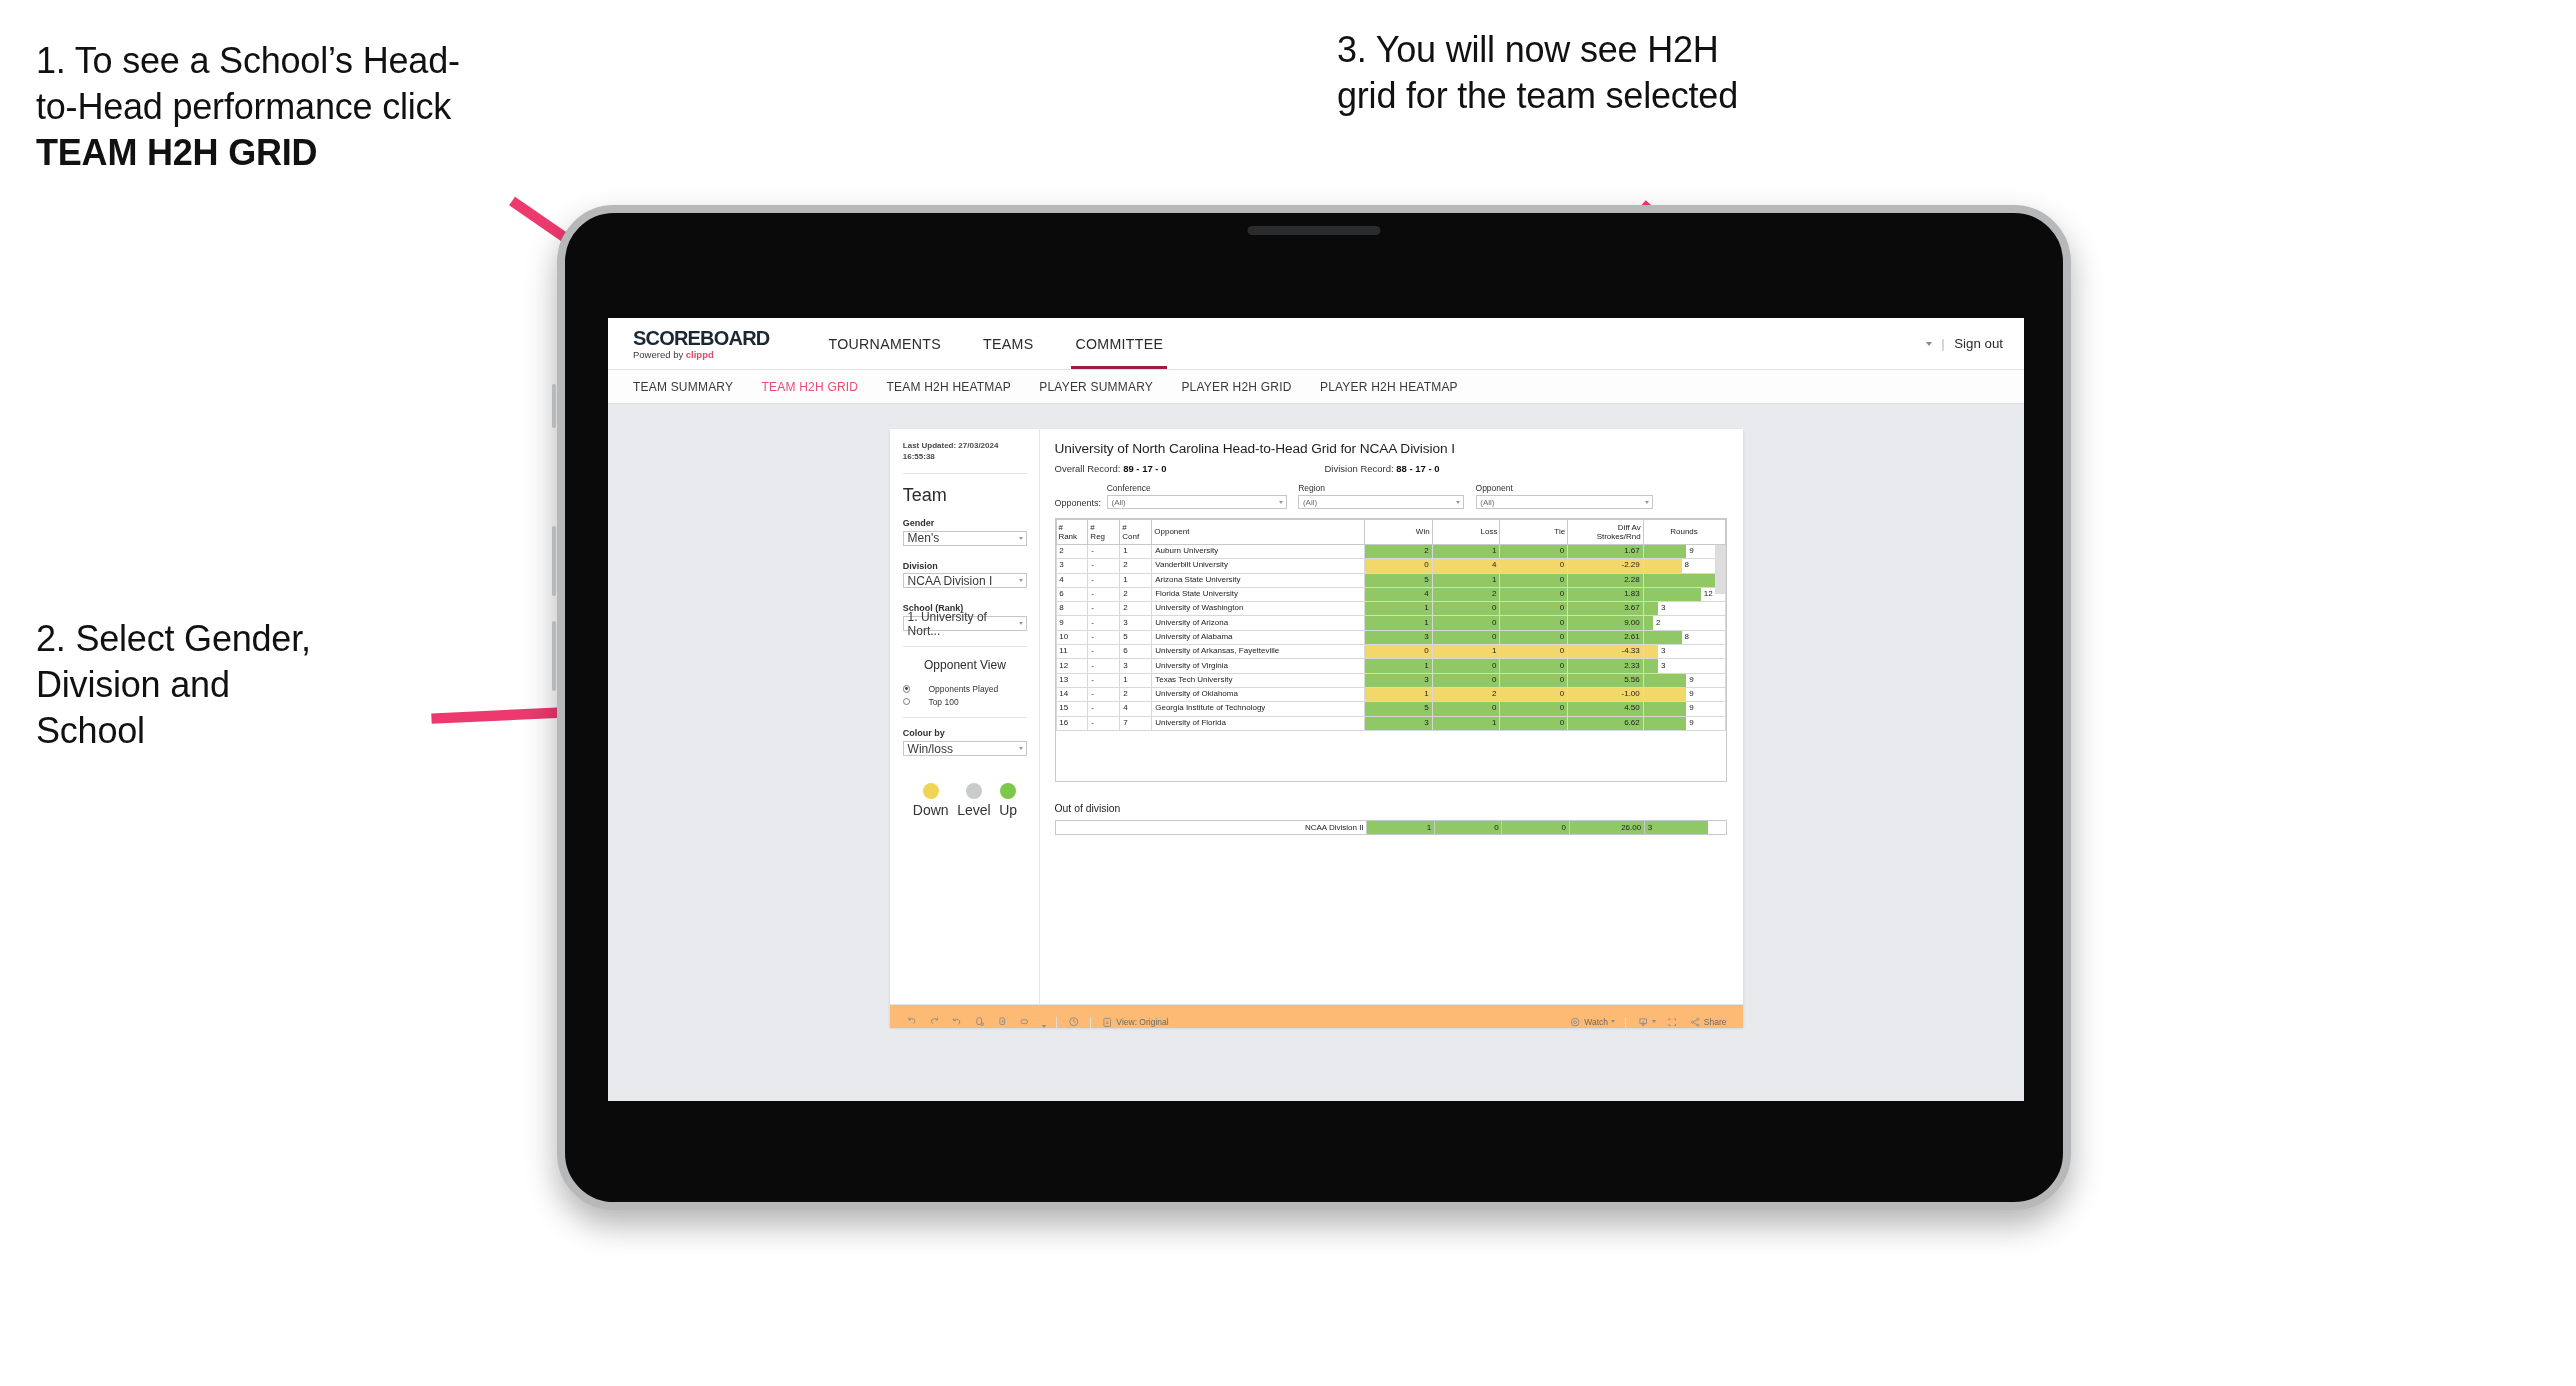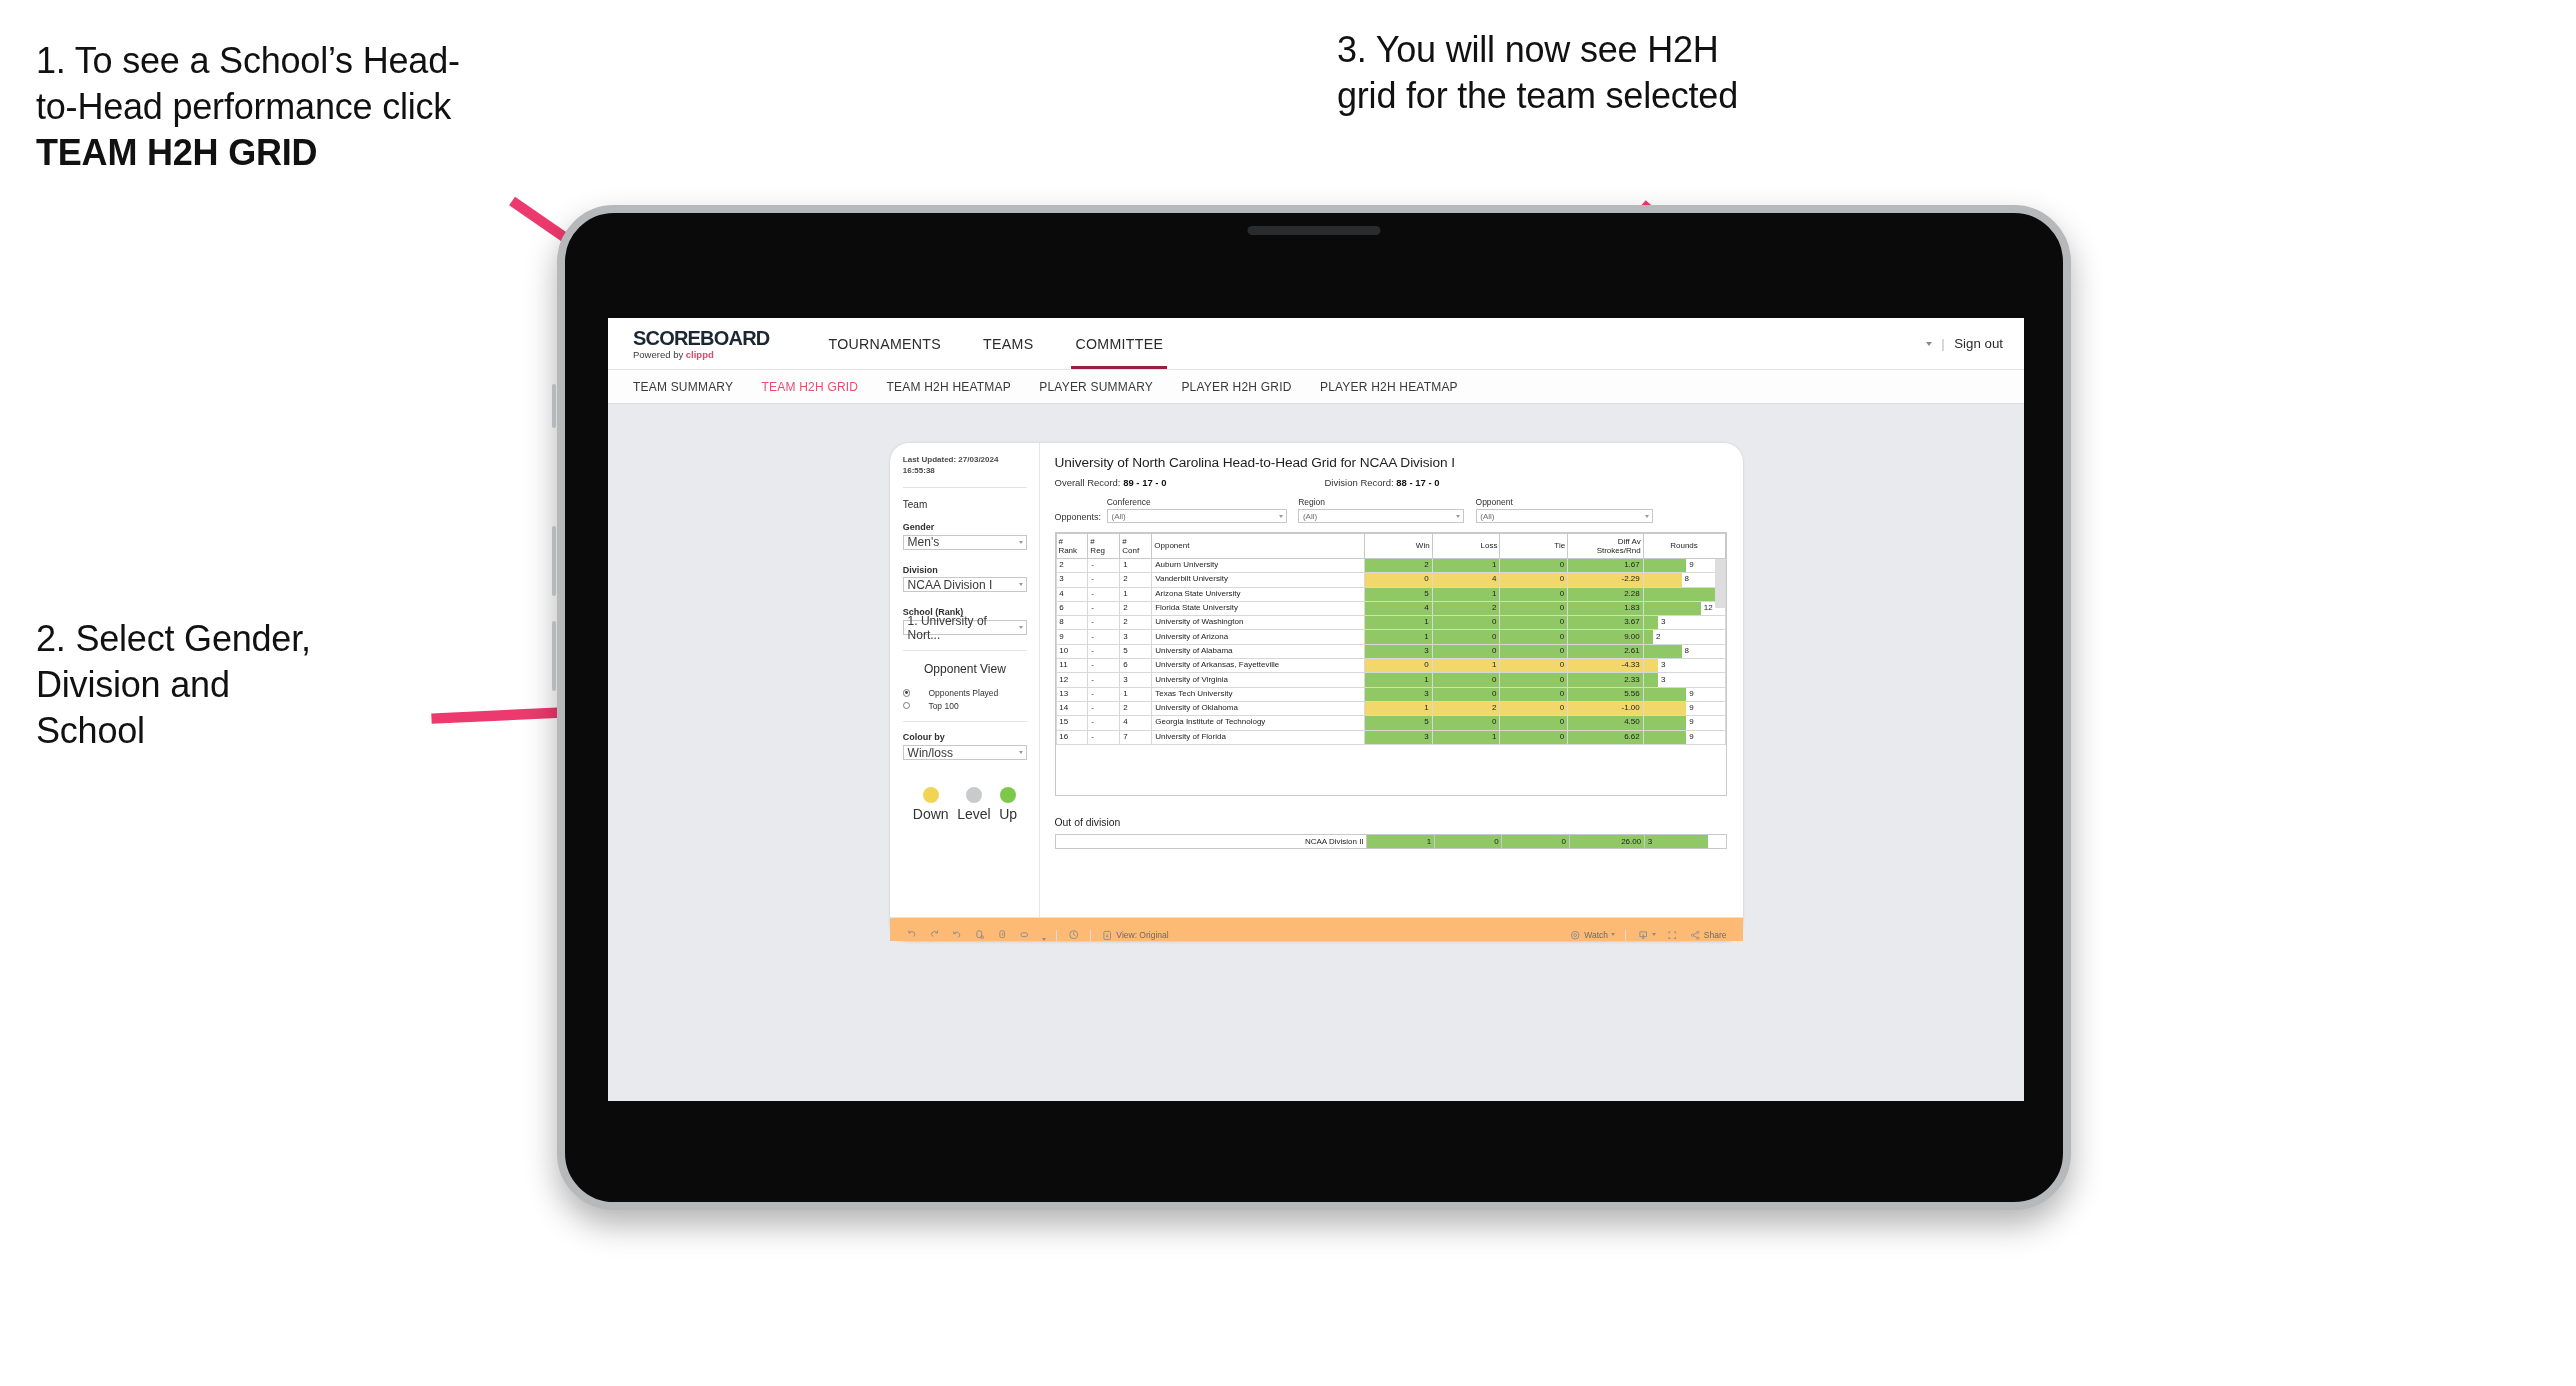--- a/index.html
+++ b/index.html
@@ -98,36 +98,35 @@
   }
   .subnav-link {
     font-size: 12px; color: #3a3a3a; margin-right: 28.4px;
     letter-spacing: 0.2px; cursor: pointer;
   }
   .subnav-link.active { color: #ec4c72; }
 
   
   .viz-area { padding: 25px 0 0 0; height: calc(100% - 86px); }
   .viz-card {
-    margin: 14px auto; width: 853px; background: #ffffff;
+    margin: 0 auto; width: 853px; background: #ffffff;
     box-shadow: 0 0.9px 2.8px rgba(0,0,0,0.13);
     display: flex; flex-direction: column;
-    height: 498px;
-    border-radius: 19px;
+    height: 599px;
   }
   .viz-inner { display: flex; flex: 1; min-height: 0; }
 
   
   .filters {
     width: 150px; border-right: 0.9px solid #e6e6e6;
     padding: 12.3px 11.4px 0 13.3px; flex-shrink: 0;
   }
   .last-updated { font-size: 8px; color: #4a4a4a; line-height: 1.35; font-weight: bold; }
   .hr-light { height: 0.9px; background: #e3e3e3; margin: 10.4px 0 10.4px 0; }
-  .filter-h { font-size: 10px; color: #2c2c2c; margin-bottom: 12.3px; font-weight: normal; }
+  .filter-h { font-size: 18px; color: #2c2c2c; margin-bottom: 12.3px; font-weight: normal; }
   .filter-h.center { text-align: center; font-size: 12px; }
   .f-label { font-size: 9px; color: #2f2f2f; margin-bottom: 2.8px; font-weight: bold; }
   .f-select {
     height: 15px; border: 0.9px solid #c7c7c7; background: #fff;
     display: flex; align-items: center; justify-content: space-between;
     padding: 0 2.8px 0 3.8px; font-size: 12px; color: #3a3a3a; margin-bottom: 15px;
     cursor: pointer;
   }
   .f-select .cv {
     width: 0; height: 0; border-left: 2.8px solid transparent;

